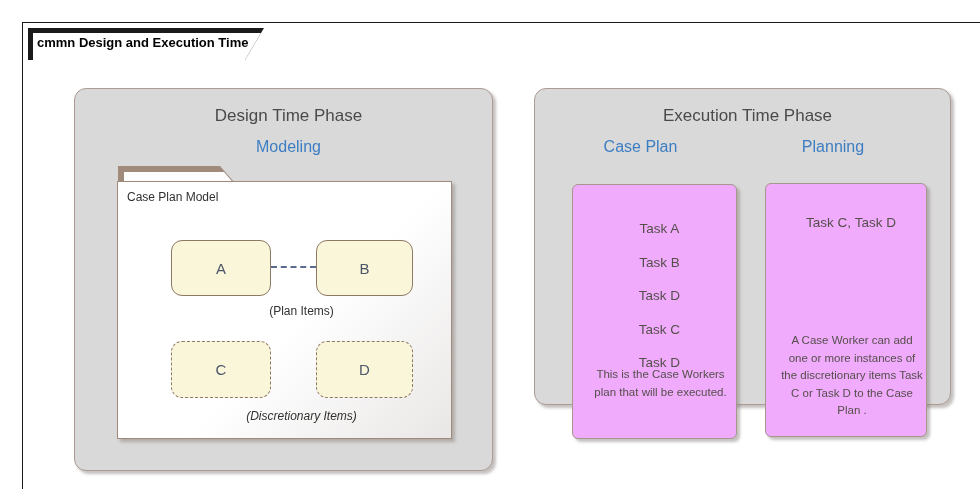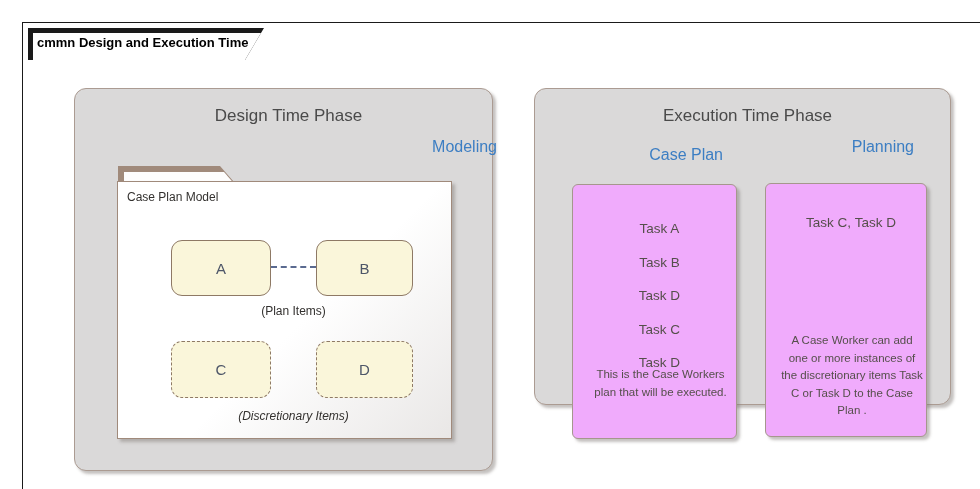--- a/index.html
+++ b/index.html
@@ -19,23 +19,23 @@
   .frame-tab-text { position: absolute; left: 9px; top: 7px; font-size: 13px; font-weight: bold;
     color: #000000; white-space: nowrap; }
 
   
   .panel { position: absolute; background: #dad9d9; border: 1px solid #ab9b92; border-radius: 12px;
     box-shadow: 3px 3px 3px rgba(125,118,112,0.45); }
   .panel-design { left: 46px; top: 60px; width: 419px; height: 383px; }
   .panel-exec   { left: 506px; top: 60px; width: 417px; height: 317px; }
   .panel-title { position: absolute; left: 0; top: 12px; width: 100%; text-align: center;
     font-size: 17px; color: #4a4a4a; }
-  .stage-label { position: absolute; font-size: 16px; color: #3c7ec3; text-align: right; }
+  .stage-label { position: absolute; font-size: 16px; color: #3c7ec3; text-align: center; }
   .stage-label.modeling { left: 0; top: 44px; width: 100%; }
-  .stage-label.caseplan { left: 18px; top: 52px; width: 165px; }
+  .stage-label.caseplan { left: 18px; top: 44px; width: 165px; }
   .stage-label.planning { left: 212px; top: 44px; width: 162px; }
 
   
   .folder-tab-outer { position: absolute; left: 38px; top: 72px; width: 116px; height: 16px;
     background: #a08a7b; clip-path: polygon(0 0, calc(100% - 14px) 0, 100% 100%, 0 100%); }
   .folder-tab-inner { position: absolute; left: 1px; top: 1px; width: 113px; height: 15px;
     background: #fdfdfd; clip-path: polygon(0 0, calc(100% - 13px) 0, 100% 100%, 0 100%); }
   .folder-body { position: absolute; left: 37px; top: 87px; width: 335px; height: 258px;
     background: linear-gradient(135deg, #ffffff 55%, #e9e7e6 100%);
     border: 1px solid #a08a7b; box-shadow: 3px 3px 3px rgba(125,118,112,0.45); }
@@ -45,21 +45,21 @@
   .task-shape { position: absolute; width: 100px; height: 56px; background: #faf6da;
     border: 1.3px solid #8e7965; border-radius: 11px; display: flex; align-items: center;
     justify-content: center; font-size: 15px; color: #4d5668; }
   .task-shape.dashed { border-style: dashed; height: 57px; }
   .shape-a { left: 48px; top: 53px; }
   .shape-b { left: 193px; top: 53px; width: 97px; }
   .shape-c { left: 48px; top: 154px; }
   .shape-d { left: 193px; top: 154px; width: 97px; }
   .connector { position: absolute; left: 148px; top: 79px; width: 45px; height: 0;
     border-top: 2px dashed #5a6a90; }
-  .caption { position: absolute; left: 4px; width: 100%; text-align: center; font-size: 12px;
+  .caption { position: absolute; left: 12px; width: 100%; text-align: center; font-size: 12px;
     color: #33312f; }
   .caption.plan-items { top: 117px; }
   .caption.disc-items { top: 222px; font-style: italic; }
 
   
   .white-box { position: absolute; background: #f0abfc; border: 1px solid #a5978d;
     border-radius: 6px; box-shadow: 3px 3px 3px rgba(125,118,112,0.45); }
   .box-caseplan { left: 32px; top: 90px; width: 165px; height: 255px; }
   .box-planning { left: 225px; top: 89px; width: 162px; height: 254px; }
   .task-list { position: absolute; left: 0; top: 20px; width: 100%; text-align: center; }

